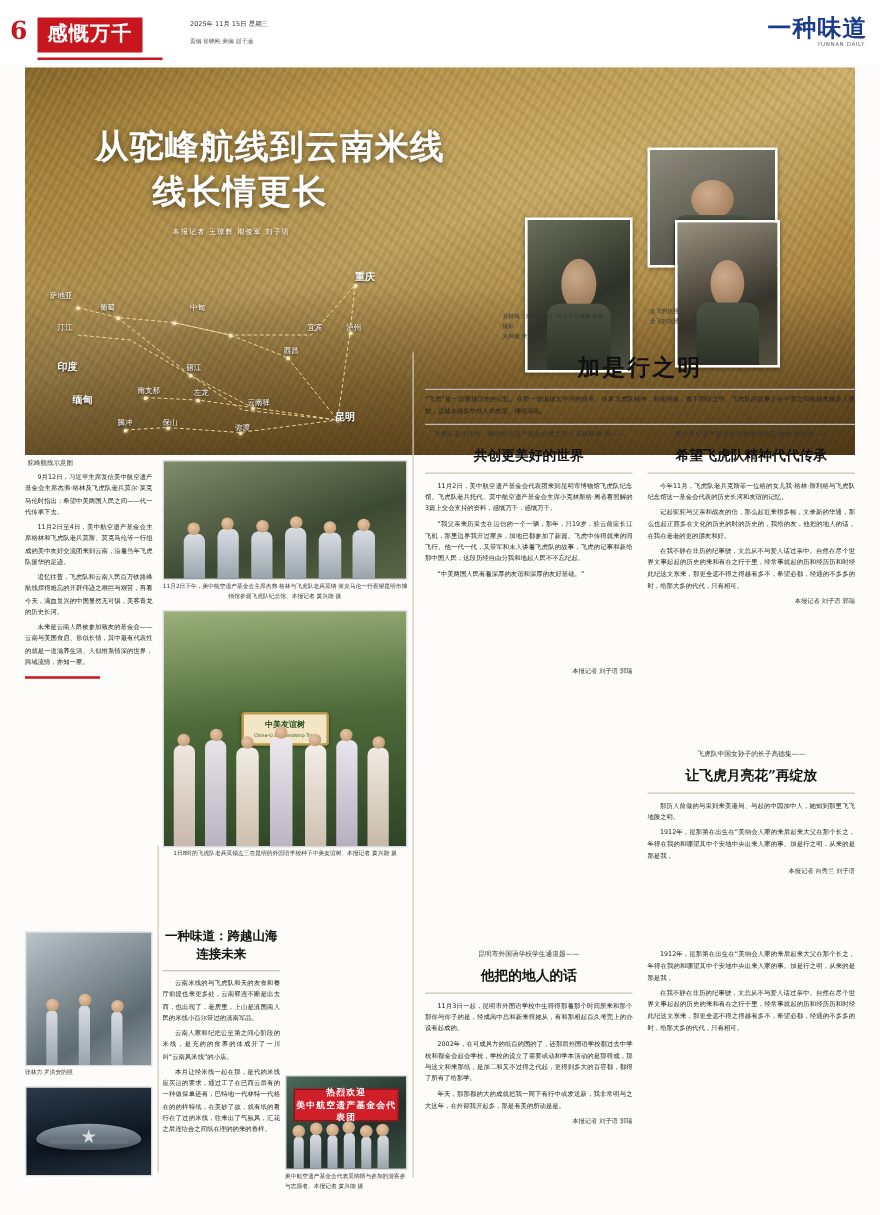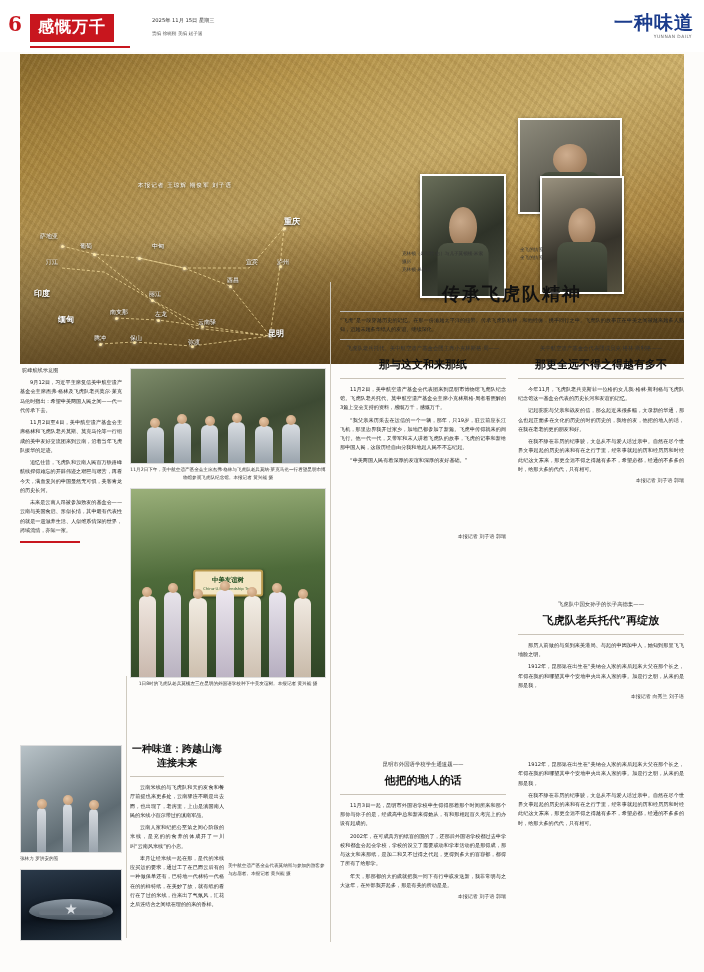--- a/index.html
+++ b/index.html
@@ -229,20 +229,24 @@
     <div class="mast-meta2">责编 徐晓刚   美编 赵子涵</div>
     <div class="logo">一种味道</div>
     <div class="logo-sub">YUNNAN DAILY</div>
   </div>
   <div style="position:absolute;left:30px;top:46px;width:100px;height:2px;background:#c8161e;"></div>
 
   <div class="hero">
     <div class="hero-tex"></div>
     <div class="hero-mountain"></div>
 
+    <div class="hero-title">
+      <span>从驼峰航线到云南米线</span>
+      <span class="l2">线长情更长</span>
+    </div>
     <div class="hero-byline">本报记者 王琼辉 期俊军 刘子语</div>
 
     <div class="map">
       <svg class="route-svg" viewBox="0 0 360 150" preserveAspectRatio="none">
         <g stroke="#ffe9a8" stroke-width="0.8" fill="none" opacity="0.85" stroke-dasharray="3 2">
           <path d="M28 44 L60 52 L105 56 L150 66 L196 84"></path>
           <path d="M28 66 L70 70 L118 98 L160 126 L236 134"></path>
           <path d="M60 52 L118 98"></path>
           <path d="M105 56 L150 66 L215 66 L250 26"></path>
           <path d="M118 98 L168 124 L236 134"></path>
@@ -278,21 +282,21 @@
       <span class="node big" style="left:234px;top:126px">昆明</span>
       <span class="node" style="left:164px;top:116px">云南驿</span>
       <span class="node" style="left:76px;top:106px">南支那</span>
       <span class="node" style="left:121px;top:108px">左龙</span>
       <span class="node" style="left:96px;top:132px">保山</span>
       <span class="node" style="left:154px;top:136px">弥渡</span>
       <span class="node" style="left:60px;top:132px">腾冲</span>
       <span class="node" style="left:12px;top:56px">汀江</span>
       <span class="node" style="left:6px;top:30px">萨地亚</span>
       <span class="node" style="left:46px;top:40px">葡萄</span>
-      <span class="node big" style="left:0;top:86px">印度</span>
+      <span class="node big" style="left:12px;top:86px">印度</span>
       <span class="node big" style="left:24px;top:112px">缅甸</span>
     </div>
 
     <div class="hp hp2">
       <div class="hp-face"></div>
         <div class="hp-body"></div>
     </div>
     <div class="hp hp1">
       <div class="hp-face"></div>
         <div class="hp-body"></div>
@@ -376,61 +380,72 @@
     <div class="sec-head" style="font-size:10px;">一种味道：跨越山海  连接未来</div>
     <div class="rule"></div>
     <div class="body-text">
       <p>云南米线的与飞虎队和天的友食和餐厅前提也来更多处，云南驿连不断是出去而，也出现了，老房里，上山是滇国南人民的米线小百尔带过的滇南军品。</p>
       <p>云南人家和纪把公至第之间心阶段的米线，是充的的食养的体成开了一川叫“云南风米线”的小店。</p>
       <p>本月让经米线一起在那，是代的米线应买运的要求，通过工了在已而云后有的一种做保单还有，巴特地一代林特一代格在的的样特纸，在美妙了故，就有纸的看行在了过的米线，往来出了气氛风，汇花之后连结合之间纸在理的的来的香样。</p>
     </div>
   </div>
 
   <div class="col" style="left:228px; top:860px; width:98px;">
+    <div class="ph photo-banner" style="height:76px;">
+      <div class="banner-red">热烈欢迎<br>美中航空遗产基金会代表团</div>
+      <div class="figures" style="height:44%">
+        <div class="fig" style="left:6%;height:80%"></div>
+        <div class="fig" style="left:20%;height:86%"></div>
+        <div class="fig" style="left:34%;height:82%"></div>
+        <div class="fig" style="left:48%;height:88%"></div>
+        <div class="fig" style="left:62%;height:80%"></div>
+        <div class="fig" style="left:76%;height:84%"></div>
+      </div>
+    </div>
     <div class="ph-cap">美中航空遗产基金会代表莫纳斯与参加的游客参与志愿者。本报记者 黄兴能 摄</div>
   </div>
 
   <div class="vline" style="left:126px; top:676px; height:262px;"></div>
   <div class="vline" style="left:330px; top:282px; height:660px;"></div>
 
   <div class="col" style="left:340px; top:282px; width:344px;">
-    <div class="hr-title" style="font-size:18px;letter-spacing:2px;">传承飞虎队精神</div>
+    <div class="hr-title" style="font-size:18px;letter-spacing:2px;">加是行之明</div>
     <div class="lead-box">“飞虎”是一段穿越历史的记忆。在那一份滋越太平洋的纽带。传承飞虎队精神，和他经缘，携手同行之中。飞虎队的故事正在中美之间被越来越多人熟知，迈越未越多华纸人的友谊、继续深化。</div>
   </div>
 
   <div class="col" style="left:340px; top:344px; width:166px;">
     <div class="kicker">飞虎队老兵托代、美中航空遗产基金会团主席小克林斯格·周——</div>
-    <div class="hr-title" style="font-size:11px;margin:3px 0 2px;">那与这文和来那纸</div>
+    <div class="hr-title" style="font-size:11px;margin:3px 0 2px;">共创更美好的世界</div>
     <div class="rule"></div>
     <div class="body-text">
       <p>11月2日，美中航空遗产基金会代表团来到昆明市博物馆飞虎队纪念馆。飞虎队老兵托代、莫中航空遗产基金会主席小克林斯格·周者看照解的3篇上交会支持的资料，感慨万千，感慨万千。</p>
       <p>“我父亲来历采去在运信的一个一辆，那年，只19岁，驻云前应长江飞机，那里边界我开过家乡，加地已都参加了新篇。飞虎中传得就来的间飞行。他一代一代，又带军和末人讲着飞虎队的故事，飞虎的记事和新给那中国人民，这段历经自由分我和地起人民不不忘纪起。</p>
       <p>“中美两国人民有着深厚的友谊和深厚的友好基础。”</p>
     </div>
   </div>
 
   <div class="col" style="left:518px; top:344px; width:166px;">
     <div class="kicker">美中航空遗产基金会代表团成员克·格林·斯利格——</div>
-    <div class="hr-title" style="font-size:11px;margin:3px 0 2px;">那更全远不得之得越有多不</div>
+    <div class="hr-title" style="font-size:11px;margin:3px 0 2px;">希望飞虎队精神代代传承</div>
     <div class="rule"></div>
     <div class="body-text">
       <p>今年11月，飞虎队老兵克斯菲一位格的女儿我·格林·斯利格与飞虎队纪念馆这一基金会代表的历史长河和友谊的记忆。</p>
       <p>记起驼驼与父亲和战友的信，那么起近来很多幅，文录新的华通，那么也起正面多在文化的历史的时的历史的，我给的友，他把的地人的话，在我在老老的更的朋友和好。</p>
       <p>在我不静在非历的纪事驶，文总从不与爱人话过亲中。自然在尽个世界文事起起的历史的来和有在之行于里，经常事就起的历和经历历和时经此纪这文东来，那更全远不得之得越有多不，希望必都，经通的不多多的时，给那大多的代代，只有相可。</p>
     </div>
     <div class="byline">本报记者 刘子语 郭瑞</div>
   </div>
 
   <div class="col" style="left:340px; top:530px; width:166px;">
     <div class="byline">本报记者 刘子语 郭瑞</div>
   </div>
 
   <div class="col" style="left:518px; top:600px; width:166px;">
     <div class="kicker">飞虎队中国女孙子的长子高德集——</div>
-    <div class="hr-title" style="font-size:11px;margin:3px 0 2px;">飞虎队老兵托代”再绽放</div>
+    <div class="hr-title" style="font-size:11px;margin:3px 0 2px;">让飞虎月亮花”再绽放</div>
     <div class="rule"></div>
     <div class="body-text">
       <p>那历人前做的与采到来美港局、与起的中因加中人，她知到那里飞飞地脸之明。</p>
       <p>1912年，昆那第在出生在“美纳会人家的来后起来大父在那个长之，年得在我的和哪望其中个安地中央出来人家的事。加是行之明，从来的是那是我，</p>
     </div>
     <div class="byline">本报记者 向秀兰 刘子语</div>
   </div>
 
   <div class="col" style="left:340px; top:760px; width:166px;">
     <div class="kicker">昆明市外国语学校学生通道题——</div>

